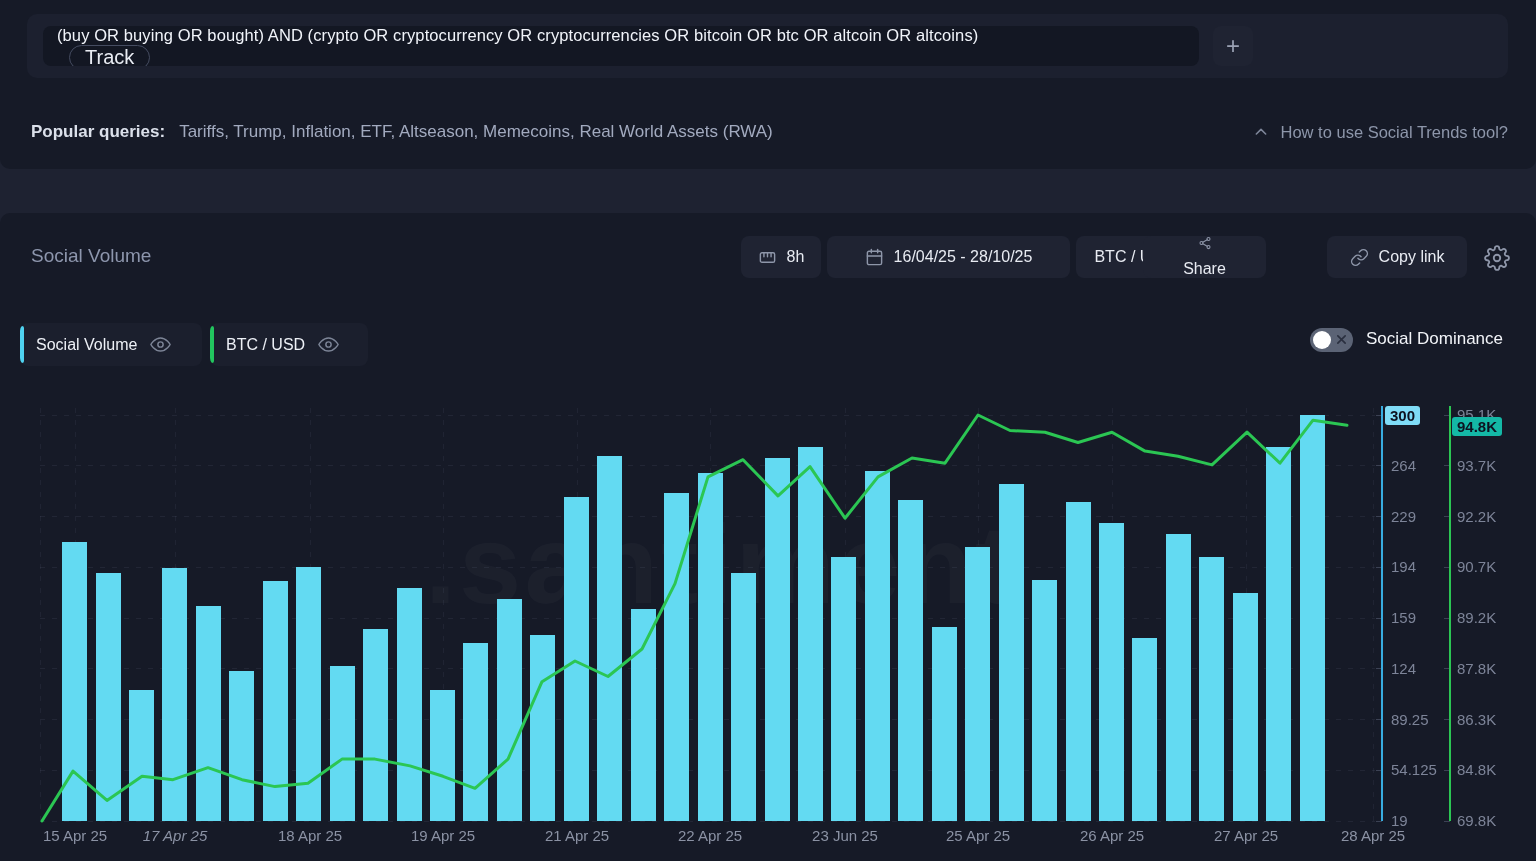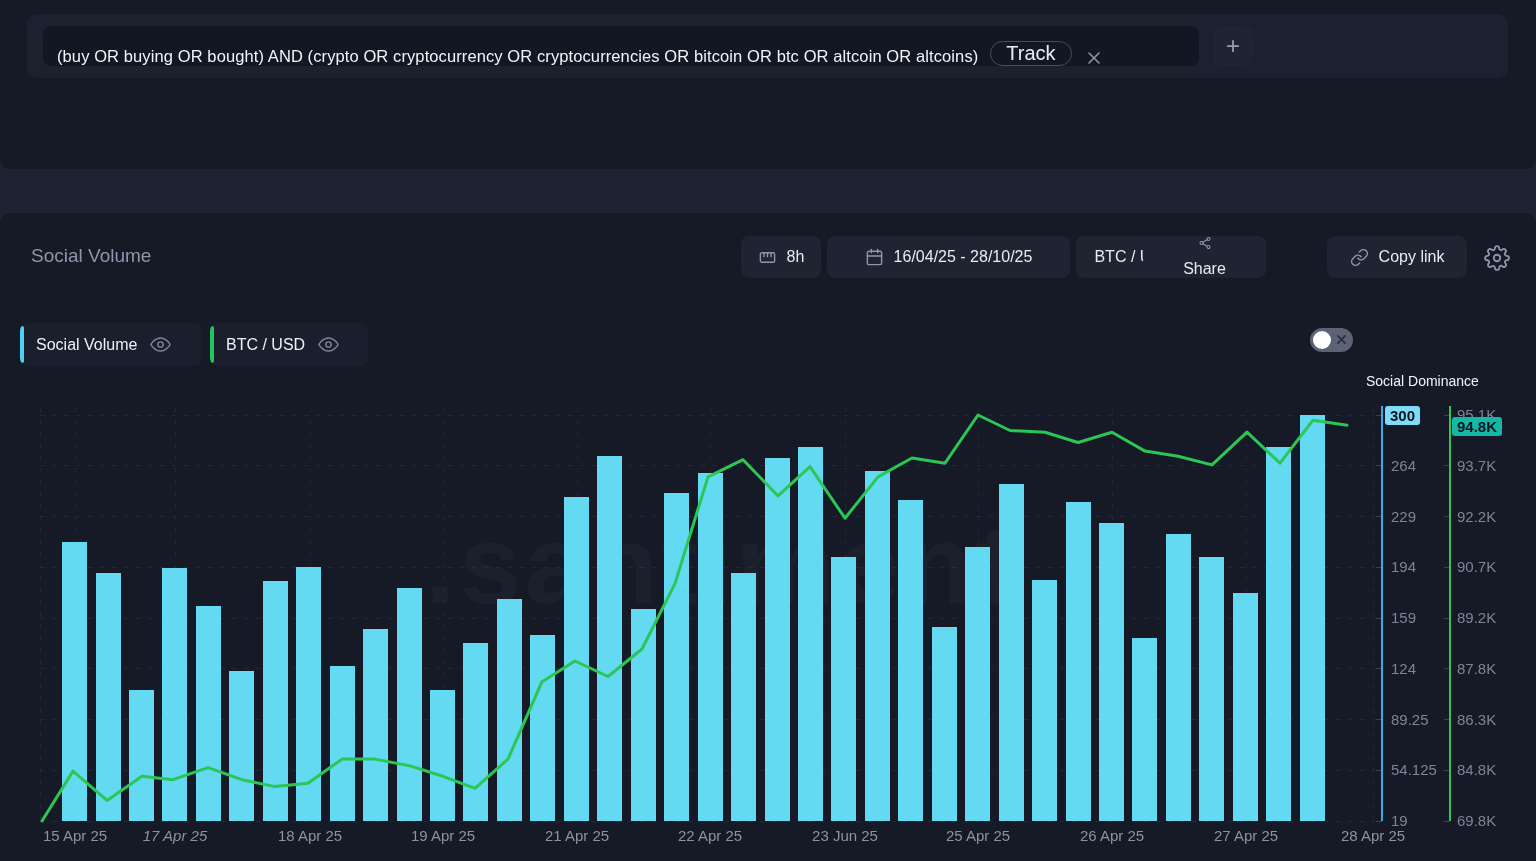--- a/index.html
+++ b/index.html
@@ -7,21 +7,21 @@
     position:relative;width:1536px;height:861px;overflow:hidden;
     background:#1e2231;
     font-family:"Liberation Sans","DejaVu Sans",sans-serif;
     -webkit-font-smoothing:antialiased;
   }
   
   .top-section{position:absolute;left:0;top:0;width:1536px;height:169px;background:#161a27;border-radius:0 0 10px 10px;}
   .search-card{position:absolute;left:27px;top:14px;width:1481px;height:64px;background:#1c202f;border-radius:10px;}
   .search-field{
     position:absolute;left:16px;top:12px;width:1156px;height:40px;background:#131723;border-radius:8px;
-    display:flex;align-items:flex-end;padding:0 12px 0 14px;box-sizing:border-box;white-space:nowrap;overflow:hidden;
+    display:flex;align-items:flex-start;padding:0 12px 0 14px;box-sizing:border-box;white-space:nowrap;overflow:hidden;flex-direction:column;
   }
   .query-text{font-size:16.5px;color:#f1f4fa;letter-spacing:.1px;}
   .track-chip{
     margin-left:12px;flex:none;display:inline-flex;align-items:center;justify-content:center;
     padding:0 15px;border:1px solid #454c61;border-radius:16px;font-size:20px;color:#e9ecf3;cursor:pointer;
   }
   .query-close{margin-left:14px;flex:none;display:inline-flex;cursor:pointer;}
   .add-btn{
     position:absolute;left:1186px;top:12px;width:40px;height:40px;background:#1f2332;border:none;border-radius:8px;
     color:#9aa1b3;font-size:24px;line-height:38px;text-align:center;cursor:pointer;padding:0;
@@ -45,21 +45,21 @@
   .chip{
     position:absolute;top:323px;height:43px;background:#1b1f2d;border-radius:8px;
     display:flex;align-items:center;cursor:pointer;overflow:hidden;
   }
   .chip .accent{position:absolute;left:0;top:3px;bottom:3px;width:4px;border-radius:3px;}
   .chip .lbl{font-size:16px;color:#edf0f6;margin-left:16px;}
   .chip .eye{margin-left:13px;margin-right:14px;display:flex;}
   .toggle{position:absolute;left:1310px;top:328px;width:43px;height:24px;background:#5b6375;border-radius:12px;cursor:pointer;}
   .toggle .knob{position:absolute;left:3px;top:3px;width:18px;height:18px;border-radius:50%;background:#ffffff;}
   .toggle .tx{position:absolute;right:6px;top:6px;display:flex;}
-  .toggle-label{position:absolute;left:1366px;top:329px;font-size:14px;color:#f2f4f8;margin-top:44px;}
+  .toggle-label{position:absolute;left:1366px;top:329px;font-size:17px;color:#f2f4f8;}
   
   .chart-layer{position:absolute;inset:0;pointer-events:none;}
   .watermark{
     position:absolute;left:425px;top:500px;font-size:112px;font-weight:600;letter-spacing:3px;
     color:rgba(255,255,255,0.028);user-select:none;
   }
   .chart-svg{position:absolute;left:0;top:0;width:1536px;height:861px;}
   .ytick{position:absolute;font-size:15px;color:#7d8498;line-height:18px;}
   .xtick{position:absolute;top:827px;width:96px;text-align:center;font-size:15px;color:#8b92a4;}
   .badge{position:absolute;font-size:15px;line-height:17px;padding:1px 5px;border-radius:3px;color:#0d1220;font-weight:bold;}
@@ -75,20 +75,30 @@
       <div class="search-field">
         <span class="query-text">(buy OR buying OR bought) AND (crypto OR cryptocurrency OR cryptocurrencies OR bitcoin OR btc OR altcoin OR altcoins)</span>
         <span class="track-chip">Track</span>
         <span class="query-close">
           <svg width="16" height="16" viewBox="0 0 16 16">
               <path d="M3 3 L13 13 M13 3 L3 13" stroke="#8d94a6" stroke-width="1.6" stroke-linecap="round"></path>
             </svg>
         </span>
       </div>
       <button class="add-btn"><span>+</span></button>
+    </div>
+    <div class="popular-row">
+      <span class="pop-label">Popular queries:</span>
+      <span class="pop-items">Tariffs, Trump, Inflation, ETF, Altseason, Memecoins, Real World Assets (RWA)</span>
+      <span class="help-link">
+        <svg width="16" height="16" viewBox="0 0 24 24" fill="none" stroke="#7e8699" stroke-width="2.4" stroke-linecap="round" stroke-linejoin="round">
+            <polyline points="5 15 12 8 19 15"></polyline>
+          </svg>
+        <span>How to use Social Trends tool?</span>
+      </span>
     </div>
   </section>
 
   <section class="chart-section"></section>
 
   <h2 class="card-title">Social Volume</h2>
 
   <button class="tbtn" style="left:741px;width:80px;">
     <svg width="19" height="19" viewBox="0 0 24 24" fill="none" stroke="#8e96a9" stroke-width="1.8" stroke-linecap="round">
         <rect x="3" y="6" width="18" height="12" rx="2"></rect>

